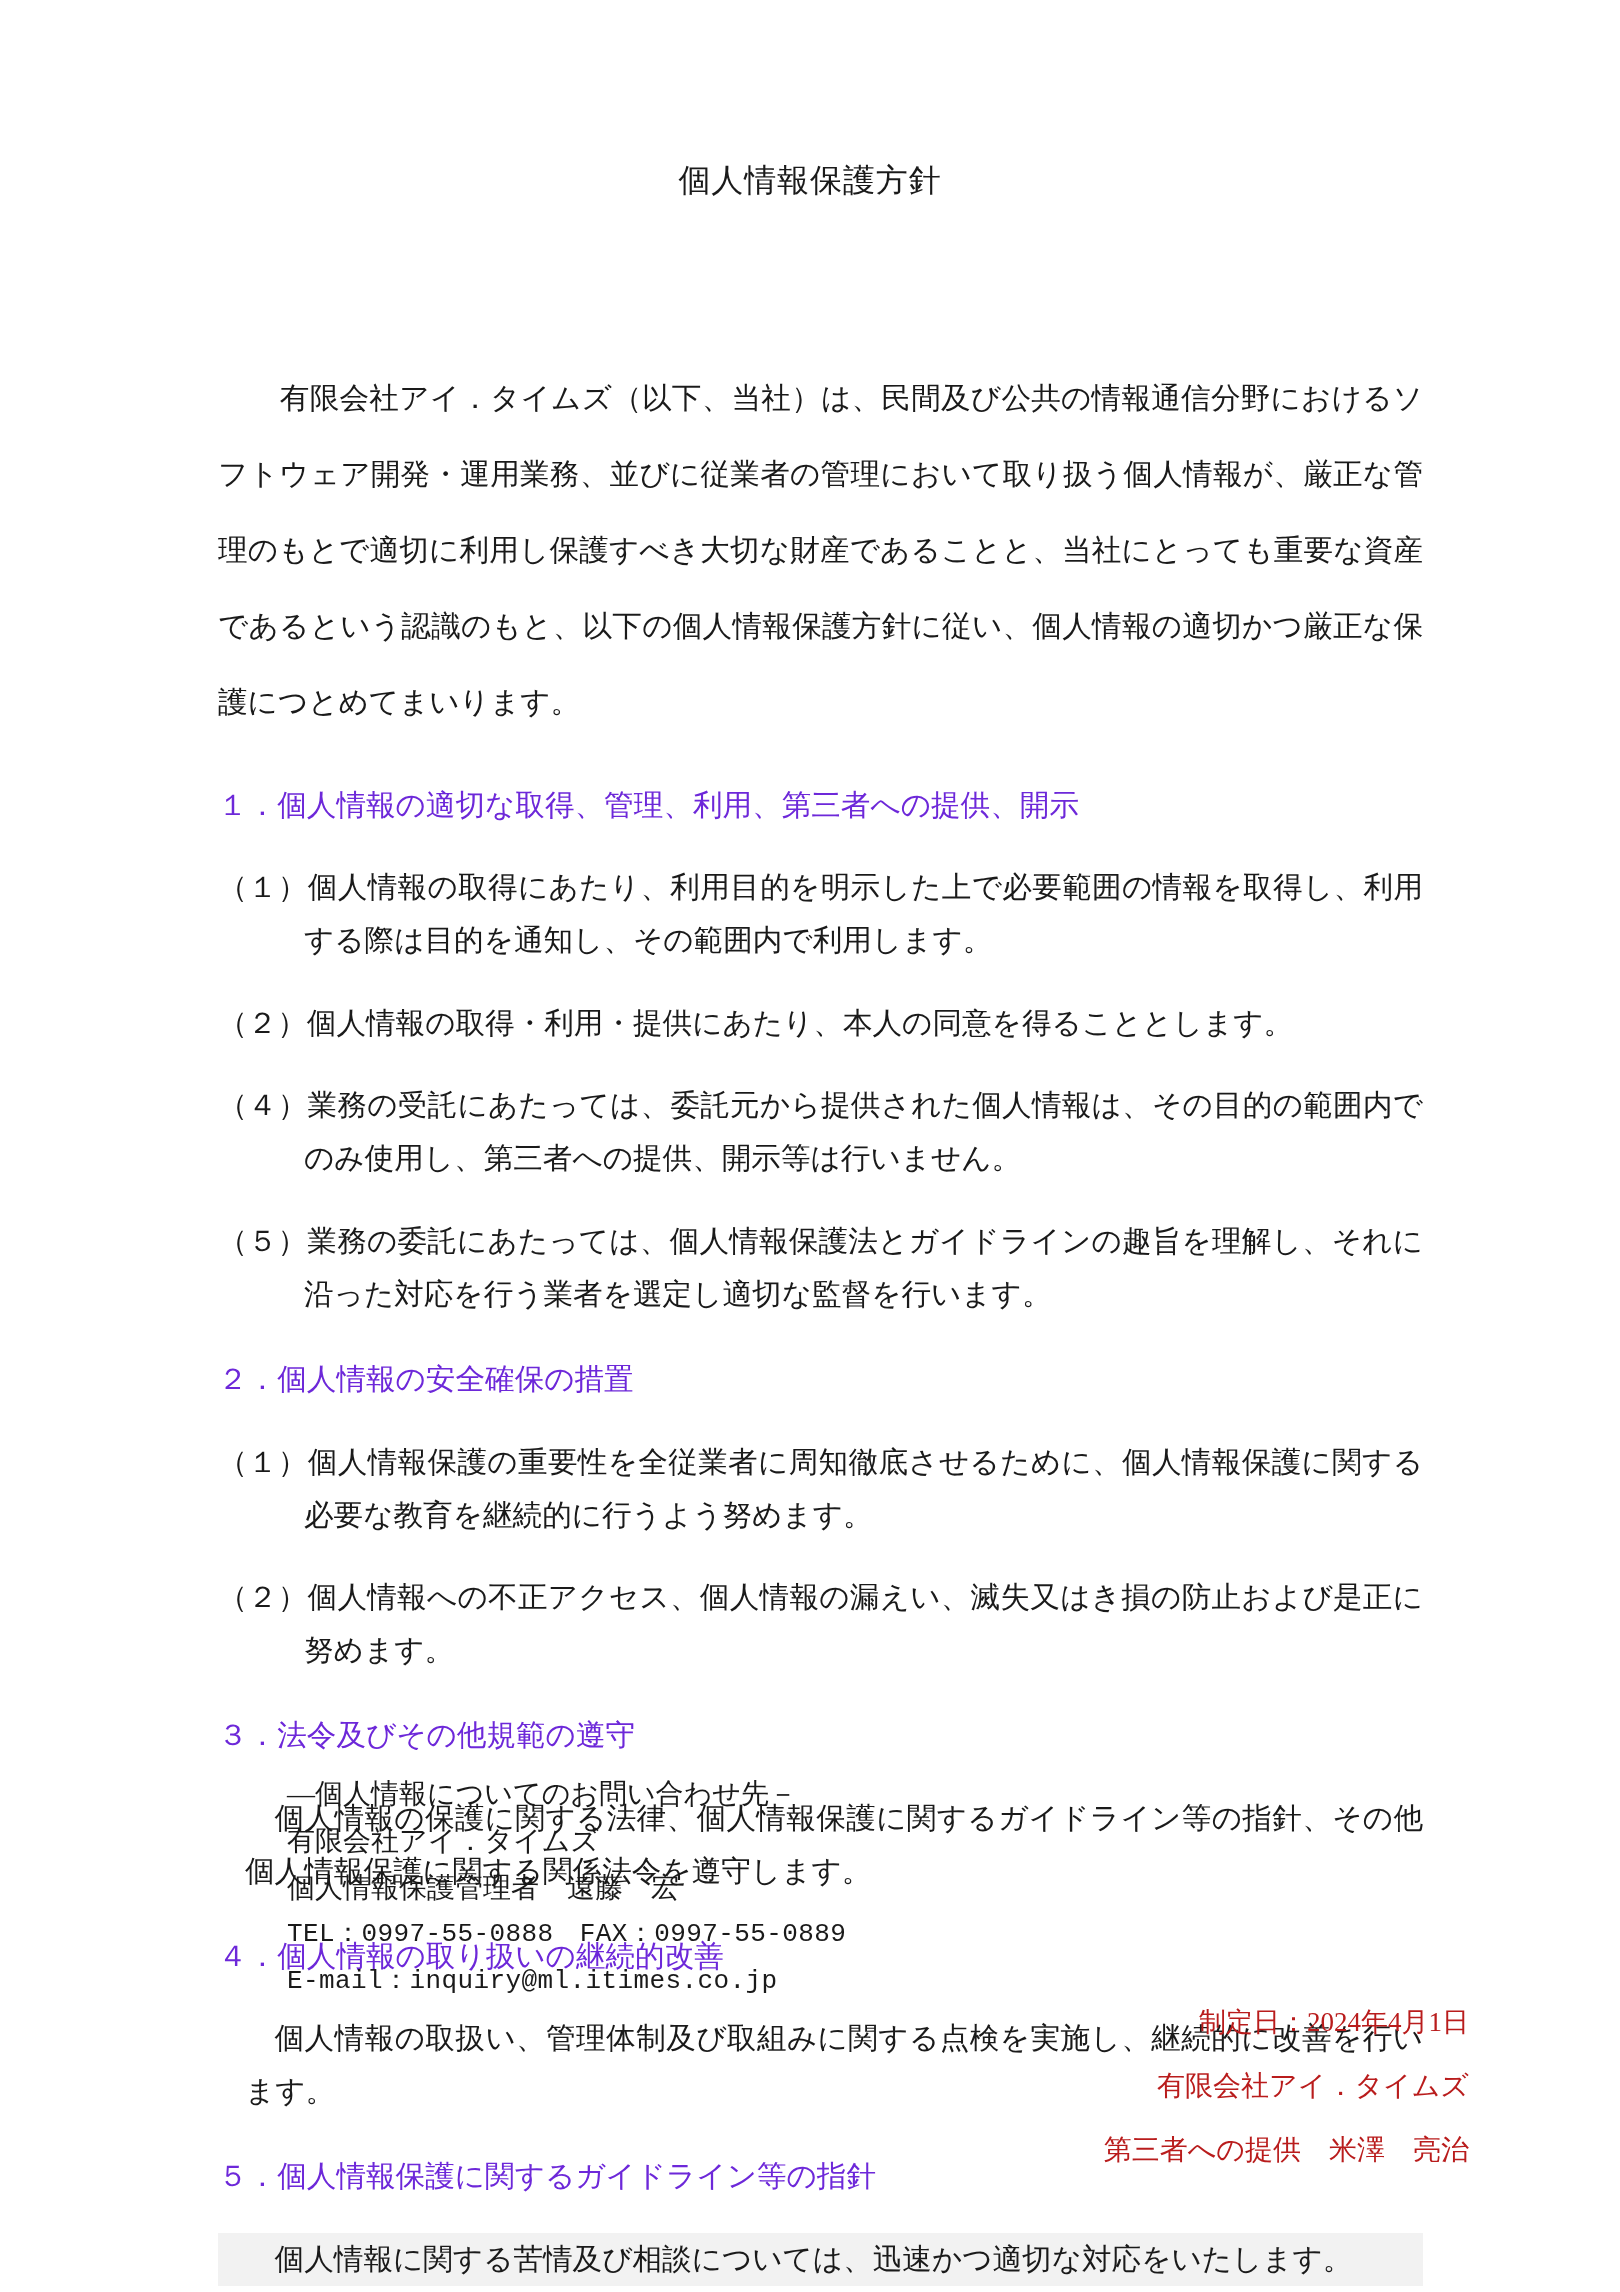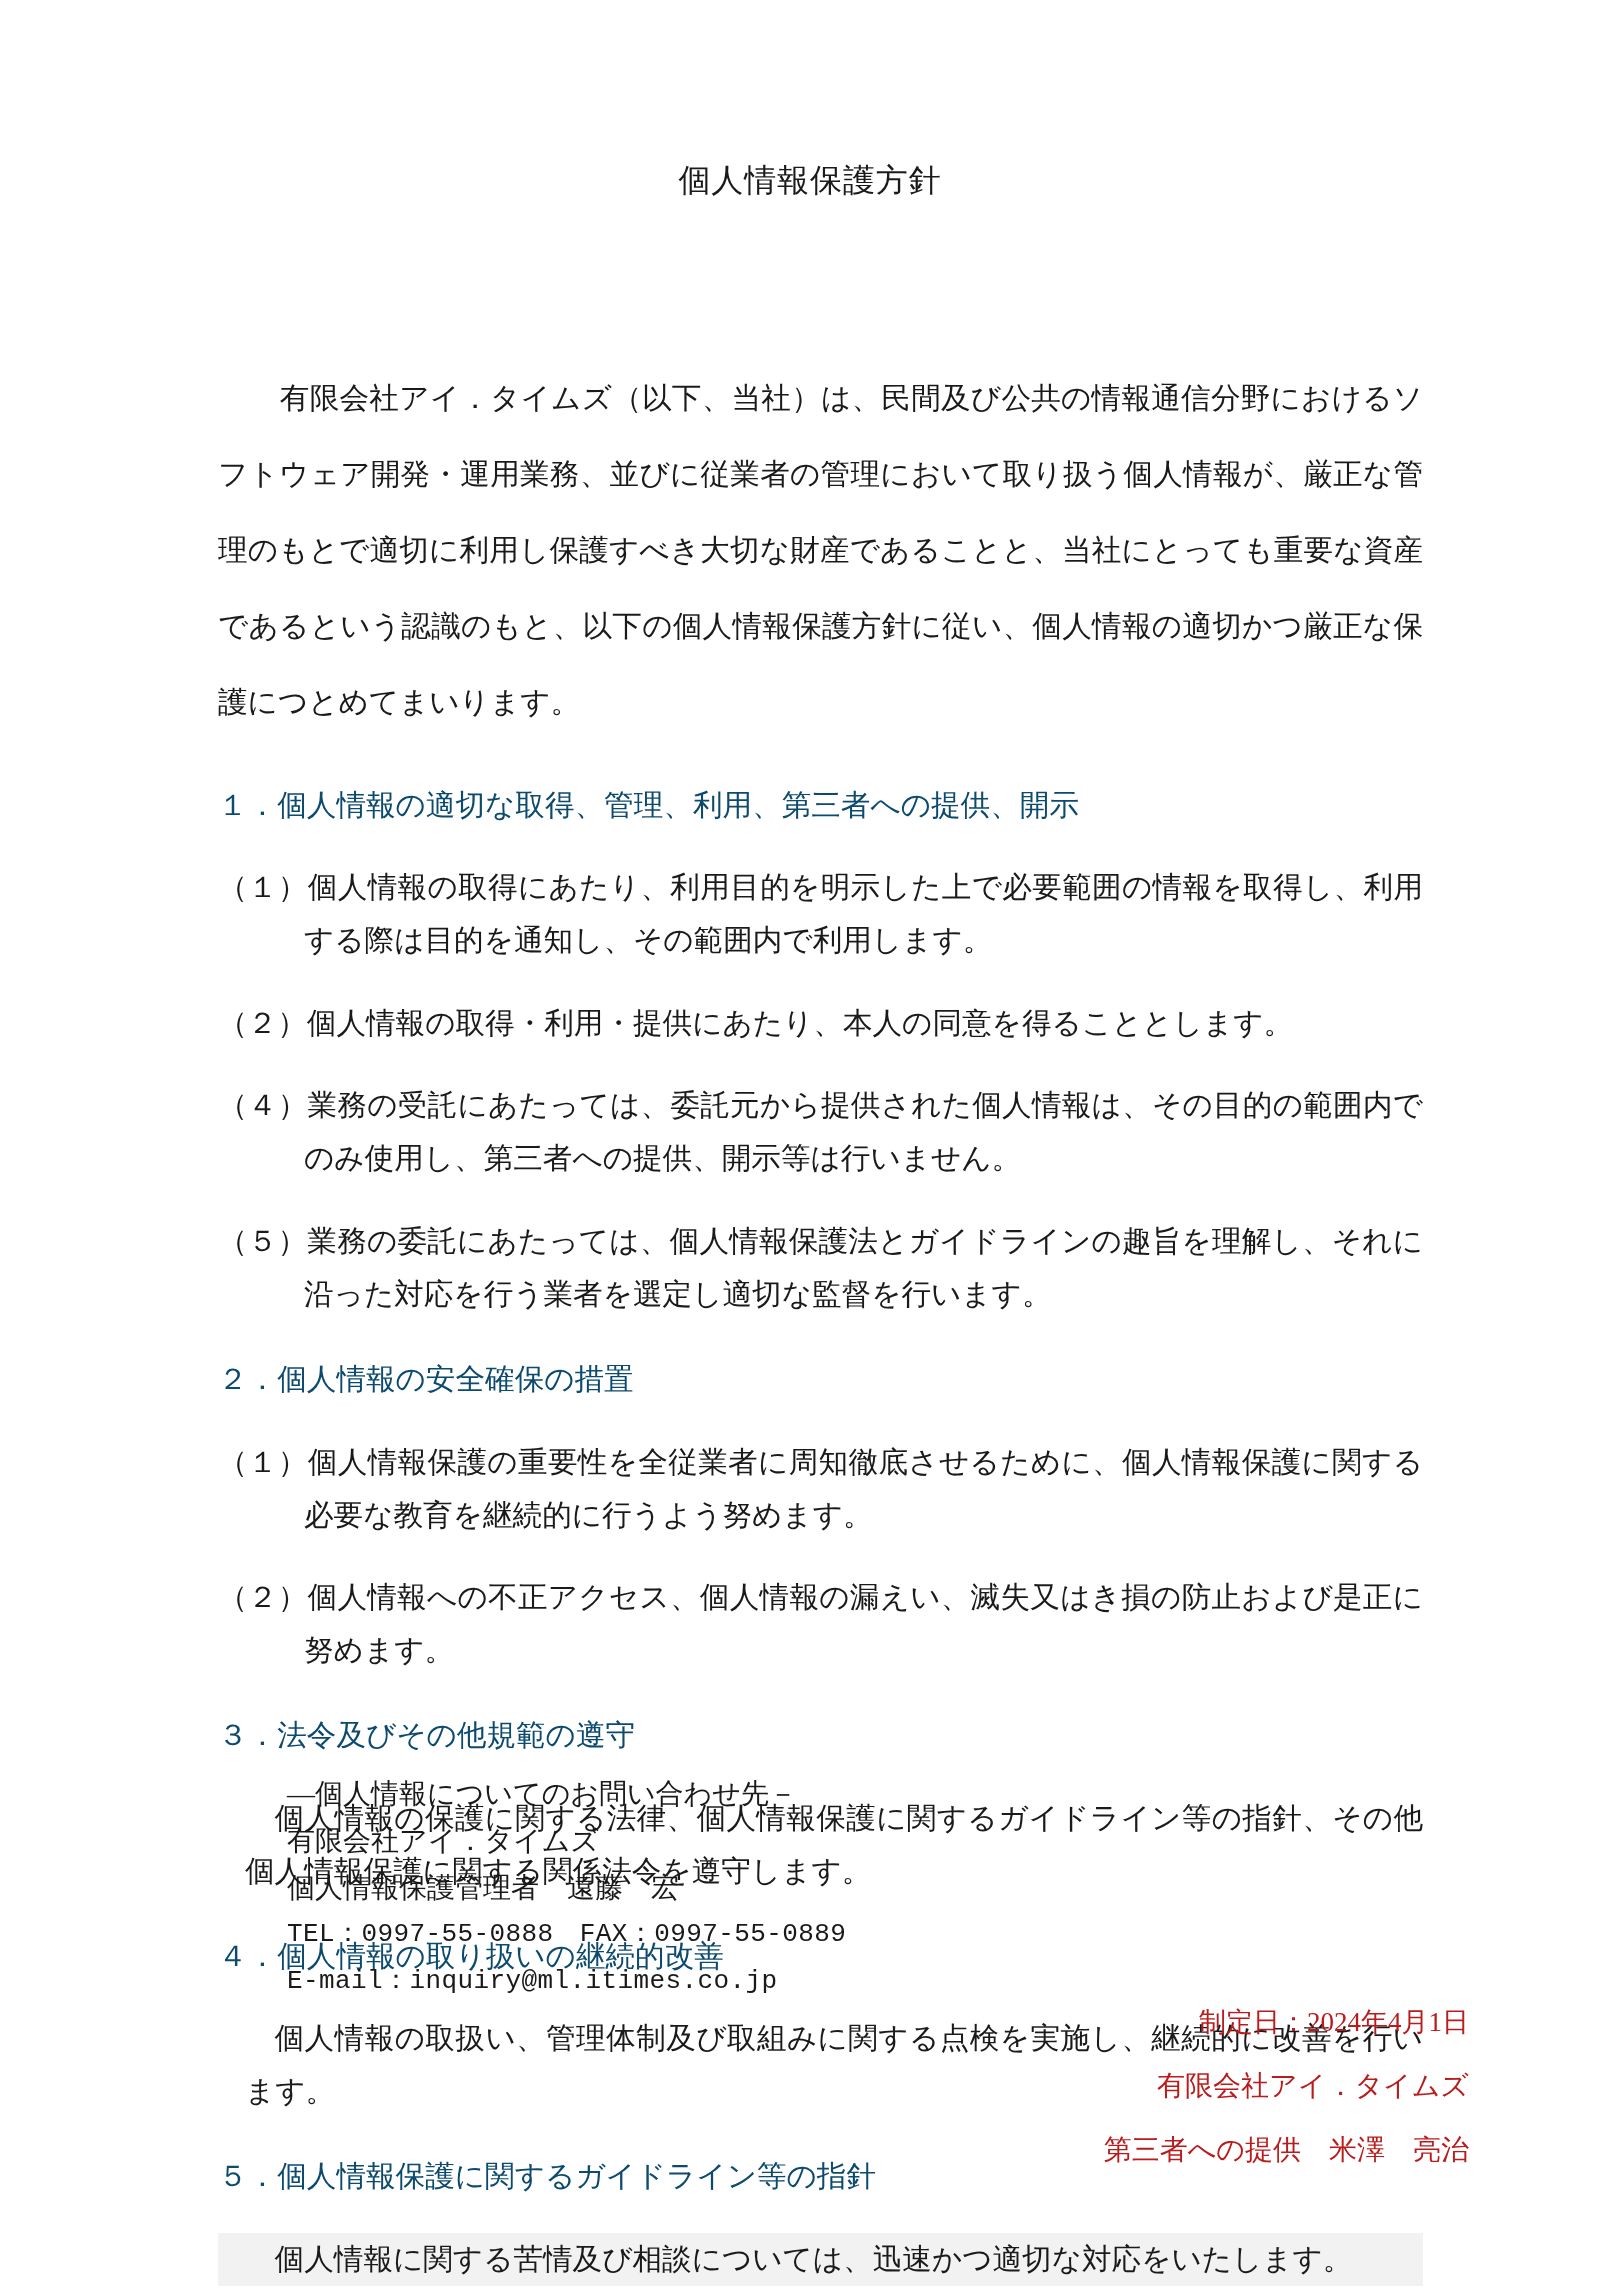--- a/index.html
+++ b/index.html
@@ -53,21 +53,21 @@
     margin-bottom: 39px;
   }
 
   .section {
     margin-bottom: 9px;
   }
 
   .sec-heading {
     font-size: 29.6px;
     line-height: 53px;
-    color: #0c4a6e;
+    color: #6d28d9;
     margin-top: 32px;
     margin-bottom: 3.6px;
   }
 
   
   .item {
     font-size: 29.6px;
     line-height: 53px;
     color: #1a1a1a;
     padding-left: 86px;

